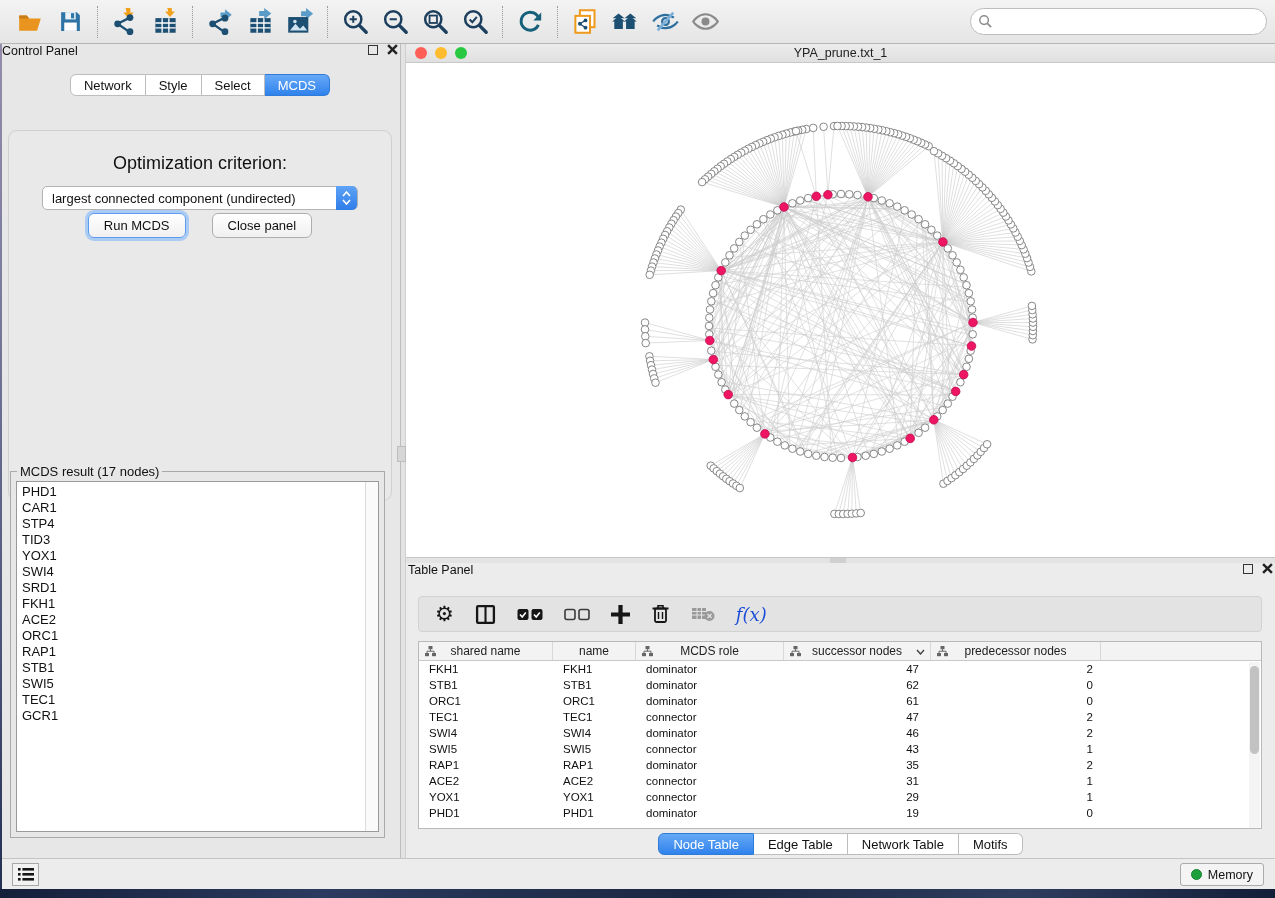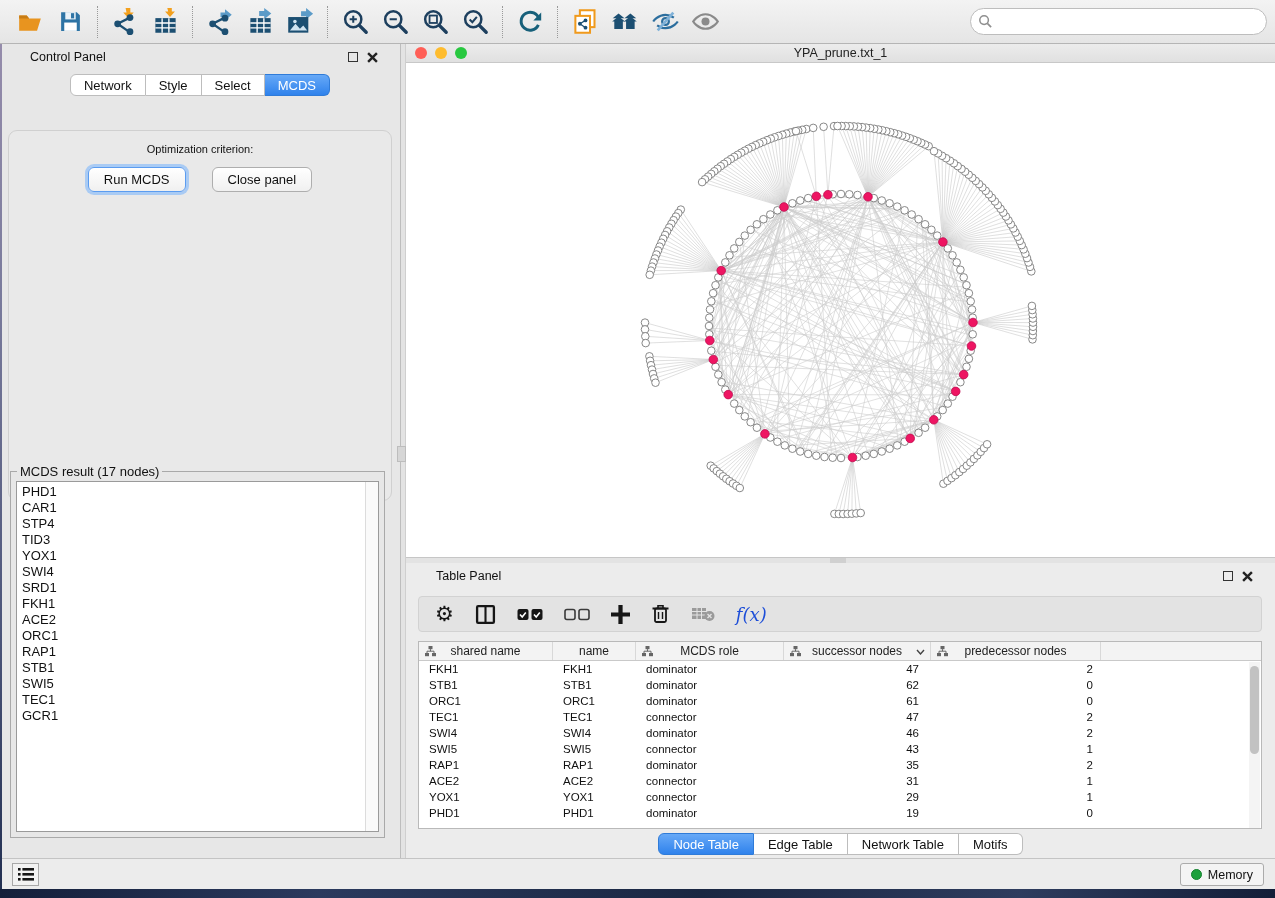--- a/index.html
+++ b/index.html
@@ -17,42 +17,42 @@
   .tb-icon { width:30px; height:30px; display:flex; align-items:center; justify-content:center; margin:0 5px; }
   .tb-icon svg { display:block; }
   .tb-sep { align-self:center; height:32px; border-left:1px dotted #999; margin:0 7px; }
   .tb-search { margin-left:auto; position:relative; width:297px; height:27px; }
   .tb-search input { width:100%; height:100%; border:1px solid #bdbdbd; border-radius:14px;
     background:#fff; padding:0 10px 0 26px; font-size:13px; outline:none; }
   .tb-search svg { position:absolute; left:8px; top:6px; }
 
   
   #control-panel { position:absolute; left:0; top:44px; width:400px; height:814px; background:#e7e7e7; }
-  .panel-header { height:26px; display:flex; align-items:center; padding:0 22px;margin-left:8px; }
+  .panel-header { height:26px; display:flex; align-items:flex-start; padding:0 2px; }
   .panel-title { font-size:12.5px; color:#111; }
   .win-btns { margin-left:auto; display:flex; gap:9px; align-items:center; }
   .float-btn { width:10px; height:10px; border:1.5px solid #333; background:transparent; display:inline-block; }
   .close-btn svg { display:block; }
 
   .seg-tabs { display:flex; justify-content:center; margin-top:4px; position:relative; z-index:5; }
   .seg { height:22px; padding:0 13px; background:#fff; border:1px solid #bdbdbd; border-left-width:0;
     font-size:13px; display:flex; align-items:center; color:#111; }
   .seg:first-child { border-left-width:1px; border-radius:6px 0 0 6px; }
   .seg:last-child { border-radius:0 6px 6px 0; }
   .seg.active { background:linear-gradient(#67a9f7,#2f82ec); border-color:#2f7bd8; color:#fff; }
 
   .tab-content { position:absolute; left:8px; top:86px; width:384px; height:371px;
     background:#e9e9e9; border:1px solid #d0d0d0; border-radius:9px; }
-  .opt-label { text-align:center; margin-top:12px; font-size:11px; color:#111; }
+  .opt-label { text-align:center; margin-top:22px; font-size:18px; color:#111; }
   .dropdown { position:relative; margin:12px auto 0; width:316px; height:24px; background:#fff;
     border:1px solid #b3b3b3; border-radius:5px; font-size:13px; display:flex; align-items:center;
     padding-left:9px; color:#111; }
   .dd-stepper { position:absolute; right:0; top:-1px; width:21px; height:24px; border-radius:0 5px 5px 0;
     background:linear-gradient(#5ea3f7,#2f7de8); display:flex; flex-direction:column; align-items:center; justify-content:center; gap:2px; }
-  .btn-row { display:flex; justify-content:center; gap:26px; margin-top:12px; }
+  .btn-row { display:flex; justify-content:center; gap:26px; margin-top:3px; }
   .btn { height:25px; padding:0 15px; font-size:13px; color:#111; background:linear-gradient(#ffffff,#f0f0f0);
     border:1px solid #aeaeae; border-radius:6px; }
   .btn.focus { border-color:#5b9cf0; box-shadow:0 0 0 3px #a9cbf4; }
 
   fieldset.mcds { position:absolute; left:10px; top:420px; width:375px; height:374px;
     border:1px solid #a9a9a9; background:#e7e7e7; }
   fieldset.mcds legend { font-size:13px; color:#111; margin-left:6px; padding:0 3px; }
   .listbox { position:absolute; left:5px; top:2px; right:5px; bottom:5px; background:#fff;
     border:1px solid #9a9a9a; overflow:hidden; }
   .listbox ul { list-style:none; padding:2px 0 0 5px; }
@@ -280,20 +280,31 @@
         </span>
       </div>
       <div class="seg-tabs">
           <div class="seg">Network</div>
           <div class="seg">Style</div>
           <div class="seg">Select</div>
           <div class="seg active">MCDS</div>
         </div>
       <div class="tab-content">
         <div class="opt-label">Optimization criterion:</div>
+        <div class="dropdown">
+          <span>largest connected component (undirected)</span>
+          <span class="dd-stepper">
+            <svg width="9" height="6" viewBox="0 0 9 6">
+                <path d="M1 5l3.5-4L8 5" fill="none" stroke="#fff" stroke-width="1.6"></path>
+              </svg>
+            <svg width="9" height="6" viewBox="0 0 9 6">
+                <path d="M1 1l3.5 4L8 1" fill="none" stroke="#fff" stroke-width="1.6"></path>
+              </svg>
+          </span>
+        </div>
         <div class="btn-row">
           <button class="btn focus">Run MCDS</button>
           <button class="btn">Close panel</button>
         </div>
       </div>
       <fieldset class="mcds">
         <legend>MCDS result (17 nodes)</legend>
         <div class="listbox">
           <ul>
               <li>PHD1</li>

